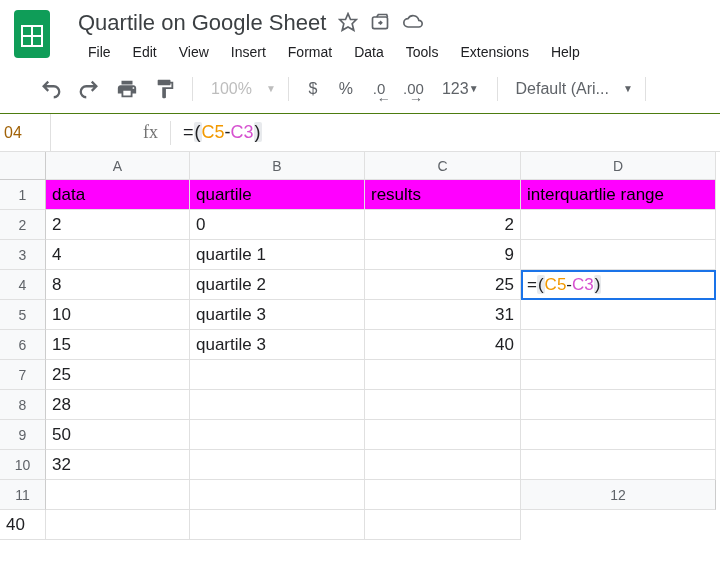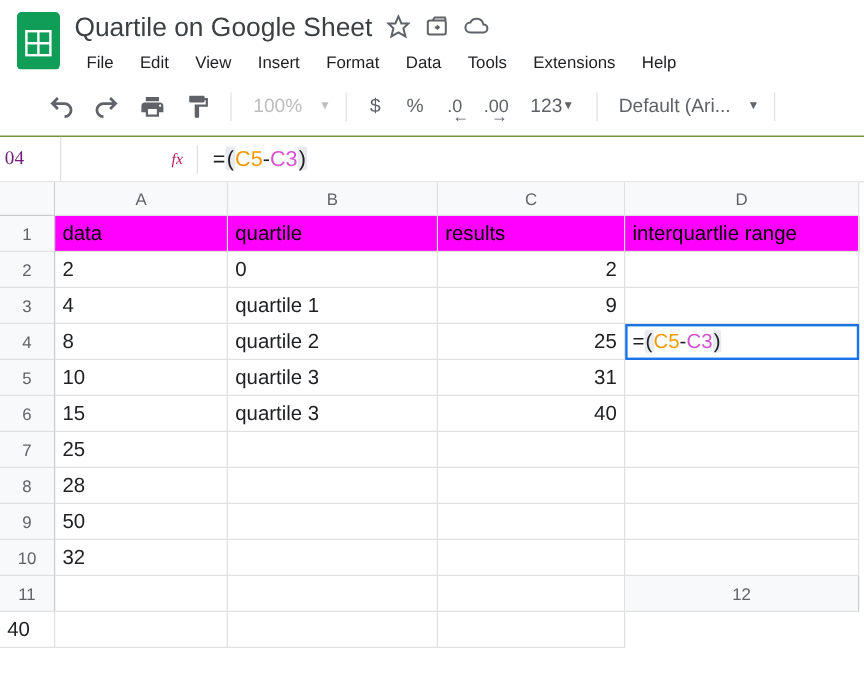--- a/index.html
+++ b/index.html
@@ -1,39 +1,39 @@
 <!DOCTYPE html>
 <html><head>
 <meta charset="utf-8">
 <style>
   * { box-sizing: border-box; margin: 0; padding: 0; }
   body { font-family: Arial, sans-serif; font-size: 14px; color: #3c4043; background: #fff; width: 720px; overflow: hidden; }
   
   .header { display: flex; align-items: flex-start; padding: 8px 12px 0 12px; gap: 10px; }
   .logo { width: 40px; height: 52px; display: flex; align-items: center; justify-content: center; }
   .logo svg { width: 36px; height: 48px; }
-  .header-main { flex: 1; }
+  .header-main { flex: 1; margin-left: 16px; }
   .title-row { display: flex; align-items: center; gap: 12px; padding-top: 2px; }
   .doc-title { font-size: 22px; color: #3c4043; font-weight: 400; }
   .title-icon { color: #5f6368; cursor: pointer; }
   .menu-row { display: flex; gap: 2px; padding-top: 4px; }
   .menu-item { font-size: 14px; color: #202124; padding: 4px 10px; cursor: pointer; border-radius: 4px; }
   
   .toolbar { display: flex; align-items: center; gap: 8px; padding: 6px 12px 6px 36px; border-bottom: 1px solid #4d7c0f; height: 50px; }
   .tb-sep { width: 1px; height: 24px; background: #e0e0e0; margin: 0 4px; }
   .tb-btn { color: #5f6368; cursor: pointer; padding: 4px; display: flex; align-items: center; justify-content: center; min-width: 24px; height: 28px; border-radius: 4px; }
   .tb-text { color: #bdbdbd; font-size: 16px; padding: 0 6px; }
   .tb-text.active { color: #5f6368; }
   .tb-drop { color: #bdbdbd; font-size: 10px; }
   .font-sel { display:flex; align-items:center; gap:8px; color:#5f6368; font-size:16px; padding:0 6px; max-width:120px; white-space:nowrap; overflow:hidden; text-overflow:ellipsis; }
   
   .name-row { display: flex; align-items: center; height: 38px; border-bottom: 1px solid #e0e0e0; }
-  .name-box { width: 50px; font-size: 16px; color: #701a75; padding-left: 4px; font-family: Liberation Serif, serif; }
+  .name-box { width: 50px; font-size: 16px; color: #a16207; padding-left: 4px; }
   .fx-area { display:flex; align-items:center; border-left:1px solid #e0e0e0; height:100%; flex:1; padding-left: 92px; gap: 12px;}
-  .fx-label { font-style: italic; color: #be185d; font-size: 13px; font-family: "Times New Roman", serif; }
+  .fx-label { color: #737373; font-size: 18px; font-family: "Times New Roman", serif; }
   .fx-sep { width:1px; height:24px; background:#e0e0e0; }
   .formula-text { font-size: 18px; font-family: Arial; }
   .fm-eq { color:#202124; }
   .fm-paren { color:#202124; background:#e8eaed; padding:0 1px; border-radius:2px;}
   .fm-ref1 { color:#f29900; }
   .fm-op { color:#202124; }
   .fm-ref2 { color:#d652d0; }
   
   .grid { display: grid; grid-template-columns: 46px 144px 175px 156px 195px; }
   .hcell { background:#f8f9fa; border-right:1px solid #e0e0e0; border-bottom:1px solid #e0e0e0; height:28px; display:flex; align-items:center; justify-content:center; font-size:14px; color:#5f6368; }

